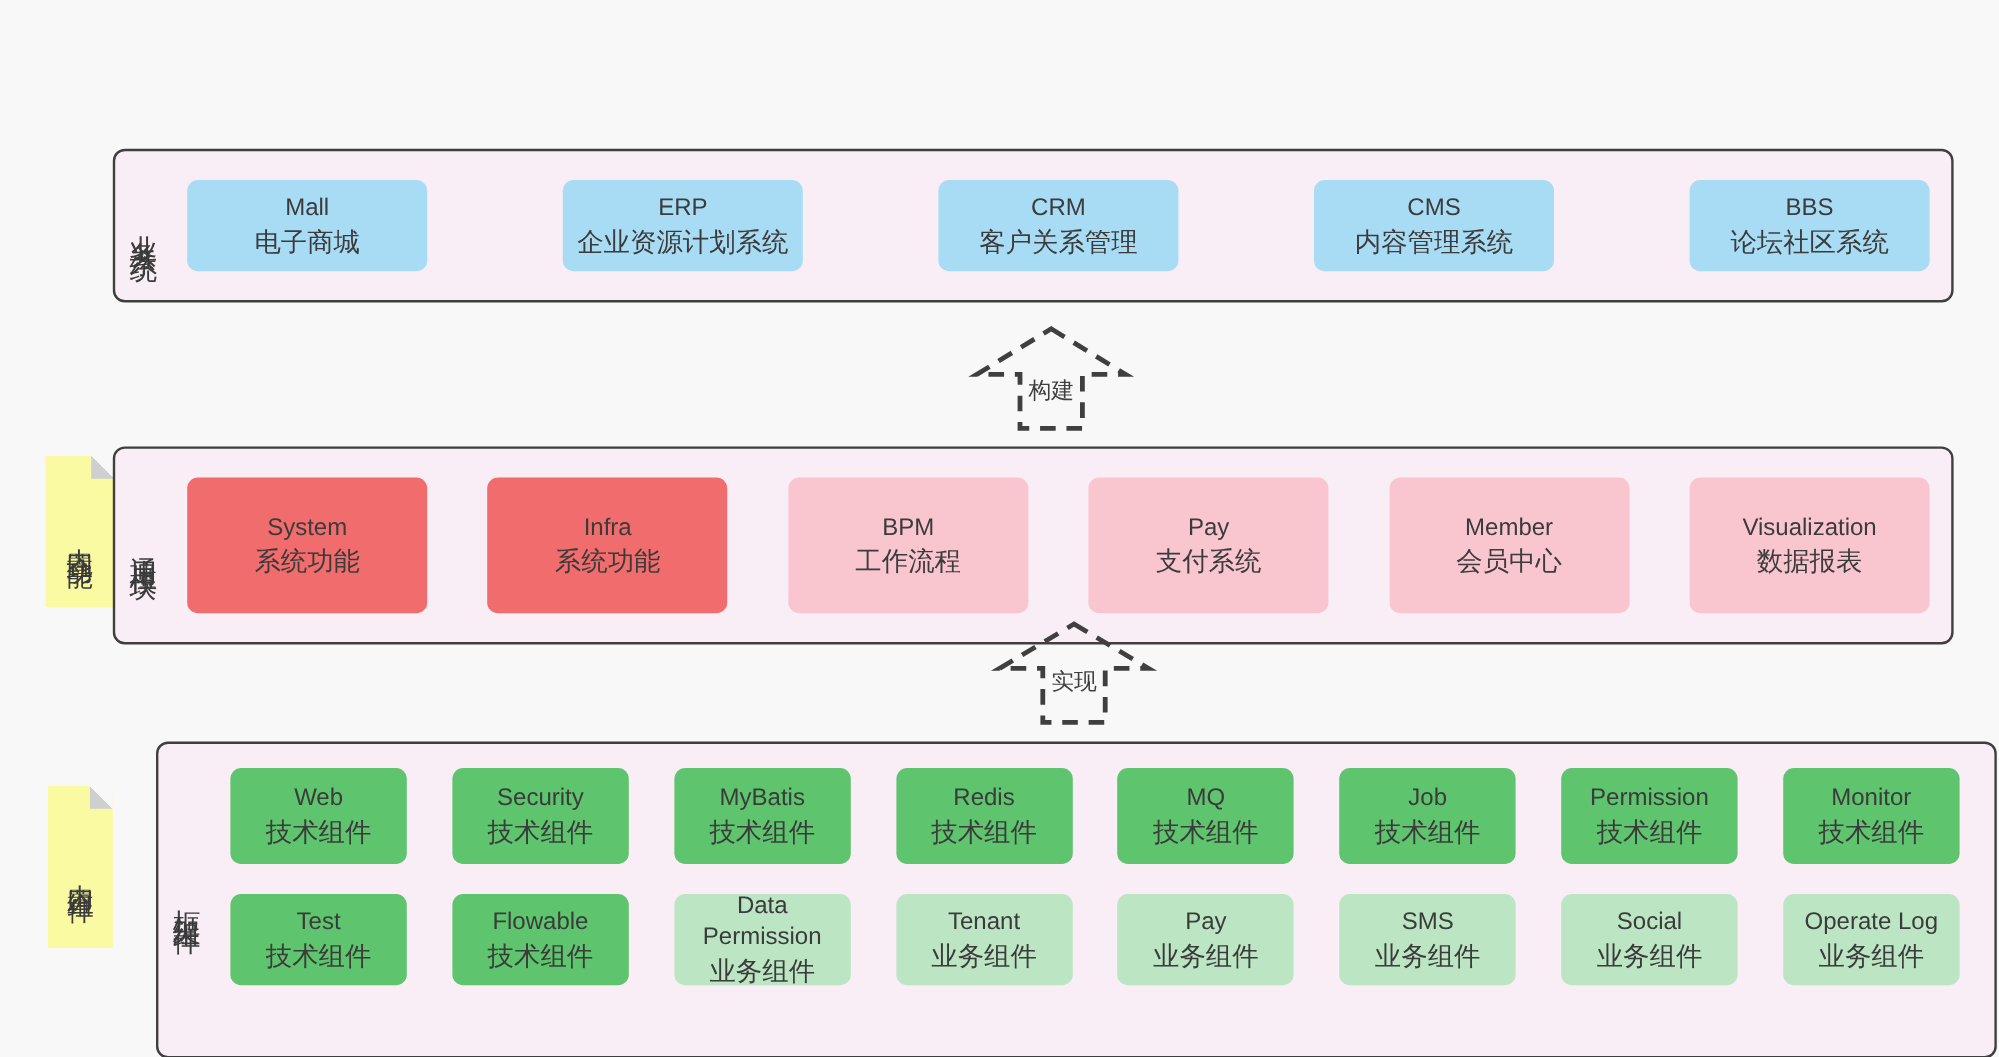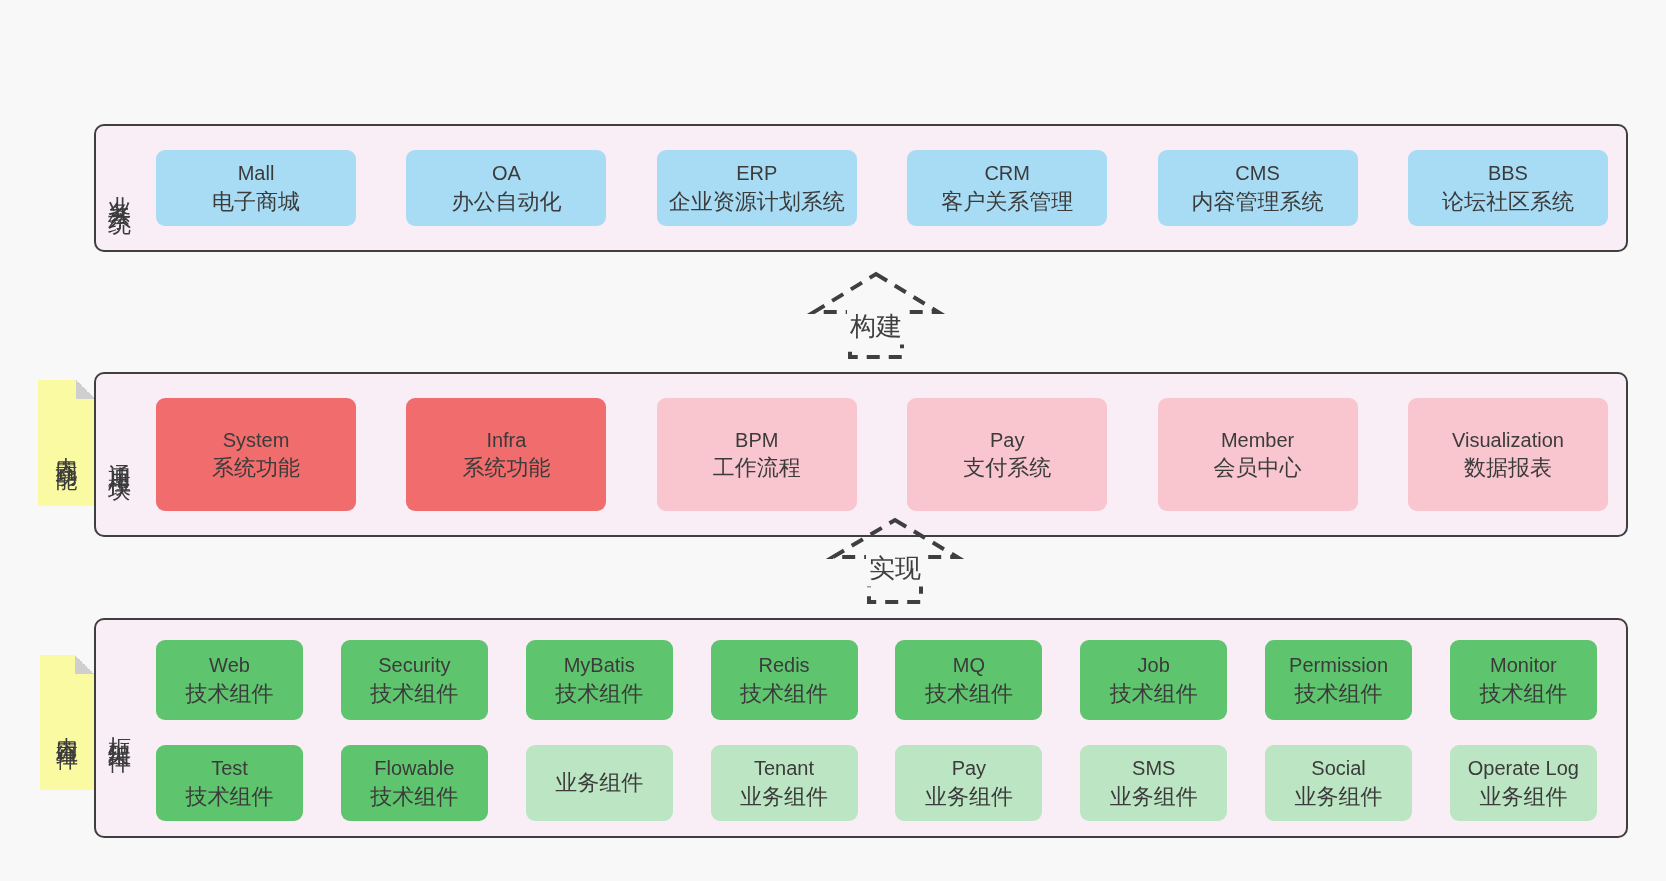--- a/index.html
+++ b/index.html
@@ -28,21 +28,21 @@
     position:absolute;
     left:94px;
     width:1534px;
     background: var(--section-bg);
     border: 2px solid var(--line);
     border-radius: 10px;
     z-index: 1;
   }
   #sec-business   { top:124px; height:128px; }
   #sec-modules    { top:372px; height:165px; }
-  #sec-components { top:618px; height:220px; }
+  #sec-components { top:618px; height:264px;margin-left:36px; }
 
   .vlabel {
     position:absolute;
     left:9px; top:50%;
     transform: translateY(-50%);
     writing-mode: vertical-rl;
     text-orientation: upright;
     font-size: 23px;
     letter-spacing: 5px;
     color: var(--text);
@@ -113,21 +113,21 @@
     fill: none;
     stroke: var(--line);
     stroke-width: 4;
     stroke-dasharray: 13 9;
   }
   .arrow-label {
     position:absolute;
     z-index: 3;
     transform: translate(-50%,-50%);
     background: var(--page-bg);
-    font-size: 26px;
+    font-size: 19px;
     color: var(--line);
     padding: 1px 3px;
     white-space: nowrap;
   }
   #label-build     { left:876px; top:326px; }
   #label-implement { left:895px; top:568px; }
 </style>
 </head>
 <body>
 
@@ -139,24 +139,20 @@
   <div class="fold"></div>
   <div class="stext">内置组件</div>
 </div>
 
 <div class="section" id="sec-business">
   <div class="vlabel">业务系统</div>
   <div class="row row6">
     <div class="box blue">
       <div class="t">Mall</div>
       <div class="s">电子商城</div>
-    </div>
-    <div class="box blue">
-      <div class="t">OA</div>
-      <div class="s">办公自动化</div>
     </div>
     <div class="box blue">
       <div class="t">ERP</div>
       <div class="s">企业资源计划系统</div>
     </div>
     <div class="box blue">
       <div class="t">CRM</div>
       <div class="s">客户关系管理</div>
     </div>
     <div class="box blue">
@@ -239,20 +235,21 @@
   <div class="row row8-bot">
     <div class="box gdark">
       <div class="t">Test</div>
       <div class="s">技术组件</div>
     </div>
     <div class="box gdark">
       <div class="t">Flowable</div>
       <div class="s">技术组件</div>
     </div>
     <div class="box glight">
+      <div class="t">Data Permission</div>
       <div class="s">业务组件</div>
     </div>
     <div class="box glight">
       <div class="t">Tenant</div>
       <div class="s">业务组件</div>
     </div>
     <div class="box glight">
       <div class="t">Pay</div>
       <div class="s">业务组件</div>
     </div>

